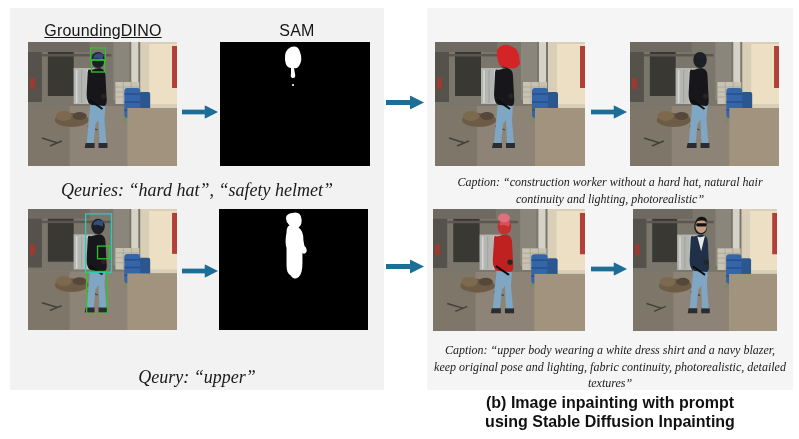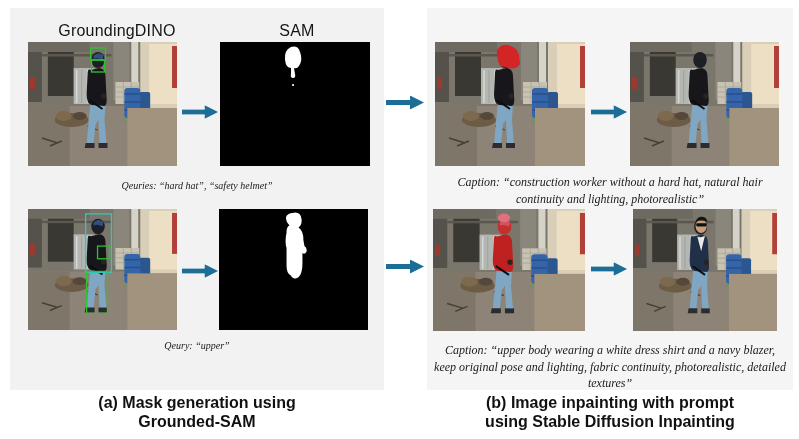--- a/index.html
+++ b/index.html
@@ -25,23 +25,23 @@
   .arrow{position:absolute;width:36px;height:14px;}
   .arrow svg{width:100%;height:100%;display:block;}
   #arrow-a1{left:172px;top:97px;}
   #arrow-a2{left:172px;top:256px;}
   #arrow-b1{left:164px;top:97px;}
   #arrow-b2{left:164px;top:254px;}
   #arrow-mid1{position:absolute;left:386px;top:95px;width:38px;height:15px;}
   #arrow-mid2{position:absolute;left:386px;top:259px;width:38px;height:15px;}
   #arrow-mid1 svg,#arrow-mid2 svg{width:100%;height:100%;display:block;}
   .query-text{position:absolute;left:0;width:100%;text-align:center;
-    font-family:"Liberation Serif",serif;font-style:italic;font-size:10px;color:#1a1a1a;}
+    font-family:"Liberation Serif",serif;font-style:italic;font-size:18px;color:#1a1a1a;}
   #query1{top:172px;}
-  #query2{top:332px;}
+  #query2{top:359px;}
   .caption-text{position:absolute;left:50%;transform:translateX(-50%);max-width:354px;width:354px;
     text-align:center;font-family:"Liberation Serif",serif;font-style:italic;
     font-size:12px;line-height:16.5px;color:#1a1a1a;}
   #caption1{top:166px;}
   #caption2{top:334px;}
   .subcaption{position:absolute;top:393px;text-align:center;font-size:16px;font-weight:bold;
     color:#111;line-height:19px;}
   #caption-a{left:10px;width:374px;}
   #caption-b{left:427px;width:366px;}
   .bbox-green{fill:none;stroke:var(--bbox-green,#2fc32f);stroke-width:1.3;}
@@ -113,21 +113,21 @@
     <symbol id="arrow-right" viewBox="0 0 38 14">
       <rect class="shaft" x="0" y="4.5" width="26" height="5" fill="var(--arrow-color,#1d6e96)"></rect>
       <path d="M24 0 L38 7 L24 14 Z" fill="var(--arrow-color,#1d6e96)"></path>
     </symbol>
   </defs>
 </svg>
 
 <div id="figure-root">
 
   <div id="panel-a" class="panel">
-    <div class="col-title" style="left:32px;width:150px;">GroundingDINO</div>
+    <div class="col-title" style="left:18px;width:150px;text-decoration:underline;">GroundingDINO</div>
     <div class="col-title" style="left:212px;width:150px;">SAM</div>
 
     <div id="cell-gd1" class="cell" aria-label="construction site photo with green detection boxes around worker hard hat">
       <svg viewBox="0 0 150 124" preserveAspectRatio="none">
         <use href="#scene"></use>
         <rect x="63" y="6" width="15" height="12" class="bbox-green"></rect>
         <rect x="64" y="18" width="13" height="12" class="bbox-green"></rect>
       </svg>
     </div>
 
@@ -222,22 +222,18 @@
 
     <div id="arrow-b2" class="arrow">
       <svg viewBox="0 0 38 14">
           <use href="#arrow-right"></use>
         </svg>
     </div>
 
     <div id="caption2" class="caption-text">Caption: “upper body wearing a white dress shirt and a navy blazer, keep original pose and lighting, fabric continuity, photorealistic, detailed textures”</div>
   </div>
 
-  <div id="caption-a" class="subcaption">
-    <div>(a) Mask generation using</div>
-    <div>Grounded-SAM</div>
-  </div>
   <div id="caption-b" class="subcaption">
     <div>(b) Image inpainting with prompt</div>
     <div>using Stable Diffusion Inpainting</div>
   </div>
 
 </div>
 
 </body></html>

